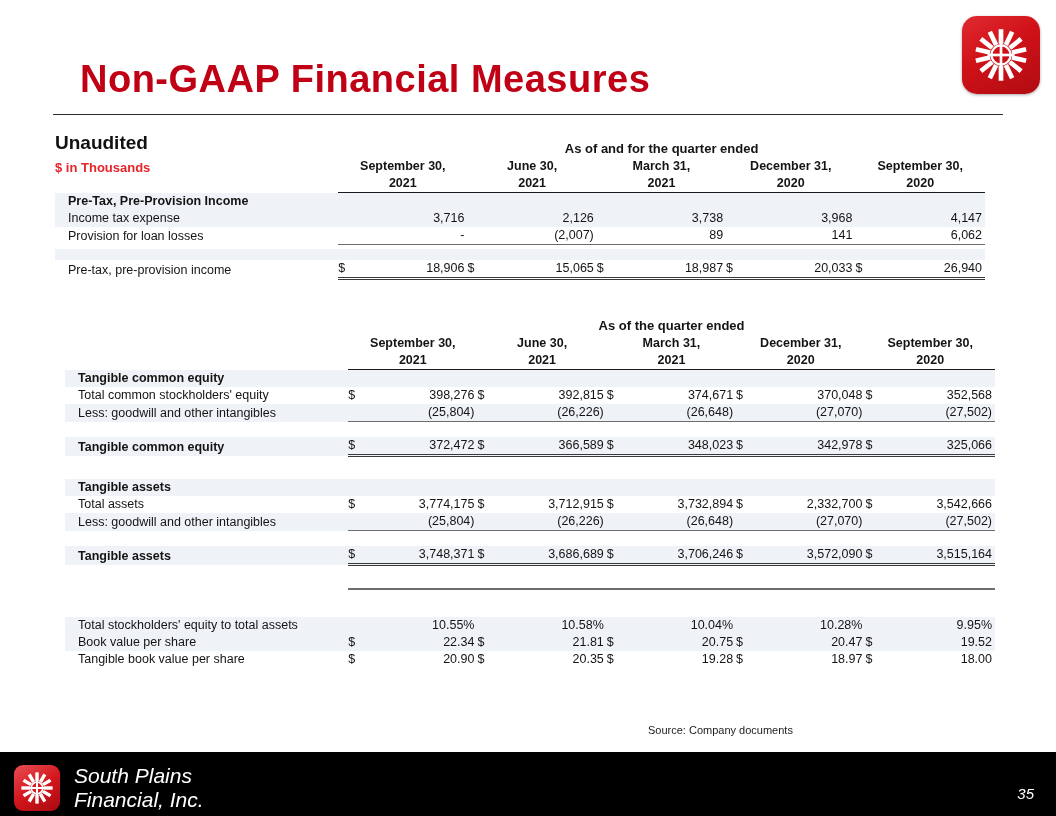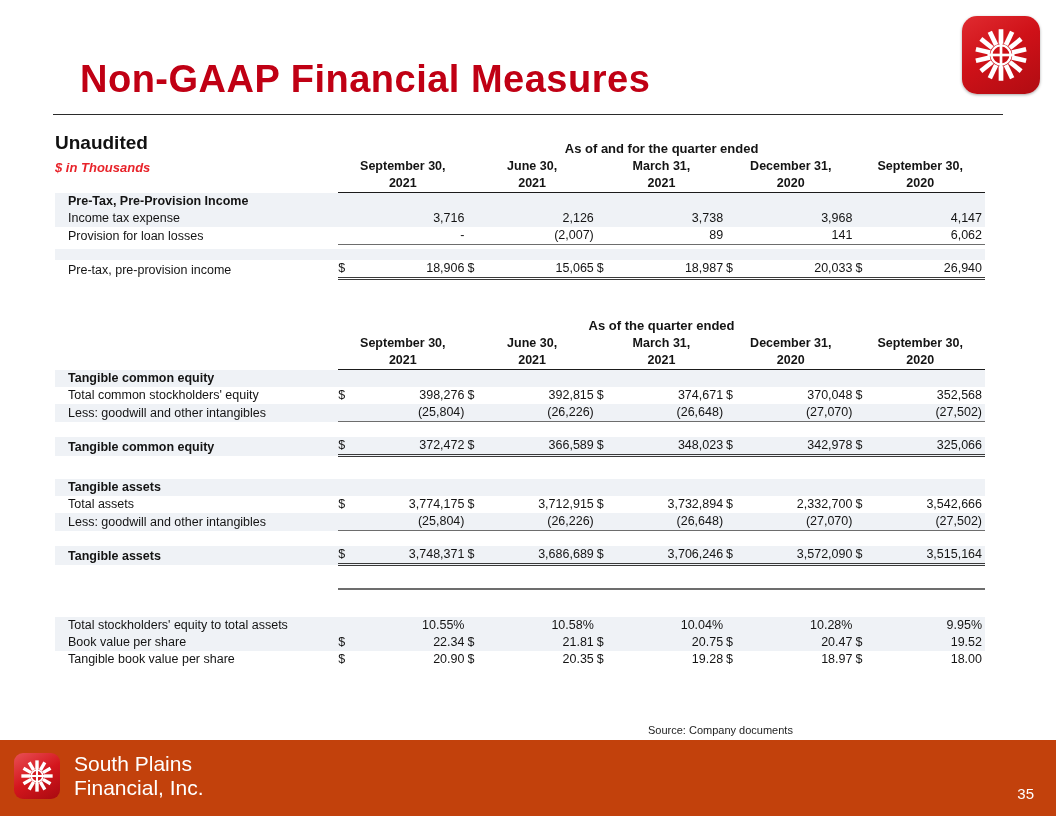--- a/index.html
+++ b/index.html
@@ -32,21 +32,21 @@
   }
   .wheel{position:absolute;left:50%;top:50%;transform:translate(-50%,-50%);}
 
   
   .unaudited{
     position:absolute;left:55px;top:132px;
     font-size:19px;font-weight:bold;color:#111;
   }
   .in-thousands{
     position:absolute;left:55px;top:160px;
-    font-size:13px;font-style:italic;font-weight:bold;color:#e8232a;
+    font-size:13px;font-weight:bold;color:#e8232a;
   }
 
   
   .tbl{
     position:absolute;border-collapse:collapse;
     font-size:12.5px;color:#141414;
     table-layout:fixed;
   }
   .tbl td{padding:0;height:17px;vertical-align:bottom;line-height:17px;}
 
@@ -77,22 +77,23 @@
   .dbl .u{
     border-bottom:3px double #3a3a3a;
   }
 
   
   .source{
     position:absolute;left:648px;top:724px;
     font-size:11px;color:#1c1c1c;text-align:right;
   }
   .footer-bar{
-    position:absolute;left:0;bottom:0;width:1056px;height:76px;
-    background:#c2410c;
+    position:absolute;left:0;bottom:0;width:1056px;height:64px;
+    background:#000000;
+    font-style:italic;
   }
   .footer-logo{
     position:absolute;left:14px;top:13px;width:46px;height:46px;
     border-radius:9px;
     background:linear-gradient(150deg,#e85055 0%,#d4161d 50%,#a80a10 100%);
   }
   .footer-name{
     position:absolute;left:74px;top:12px;
     font-size:21px;color:#ffffff;line-height:24px;font-weight:300;
   }
@@ -225,21 +226,21 @@
     <td class="c-cur u">$</td>
     <td class="c-num u">18,987</td>
     <td class="c-cur u">$</td>
     <td class="c-num u">20,033</td>
     <td class="c-cur u">$</td>
     <td class="c-num u">26,940</td>
   </tr>
 </tbody>
   </table>
 
-<table class="tbl" style="left:55px;top:317px;width:930px;">
+<table class="tbl" style="left:65px;top:317px;width:930px;">
   <colgroup>
     <col class="c-label">
       <col class="c-cur">
       <col class="c-num">
     <col class="c-cur">
       <col class="c-num">
       <col class="c-cur">
       <col class="c-num">
     <col class="c-cur">
       <col class="c-num">

